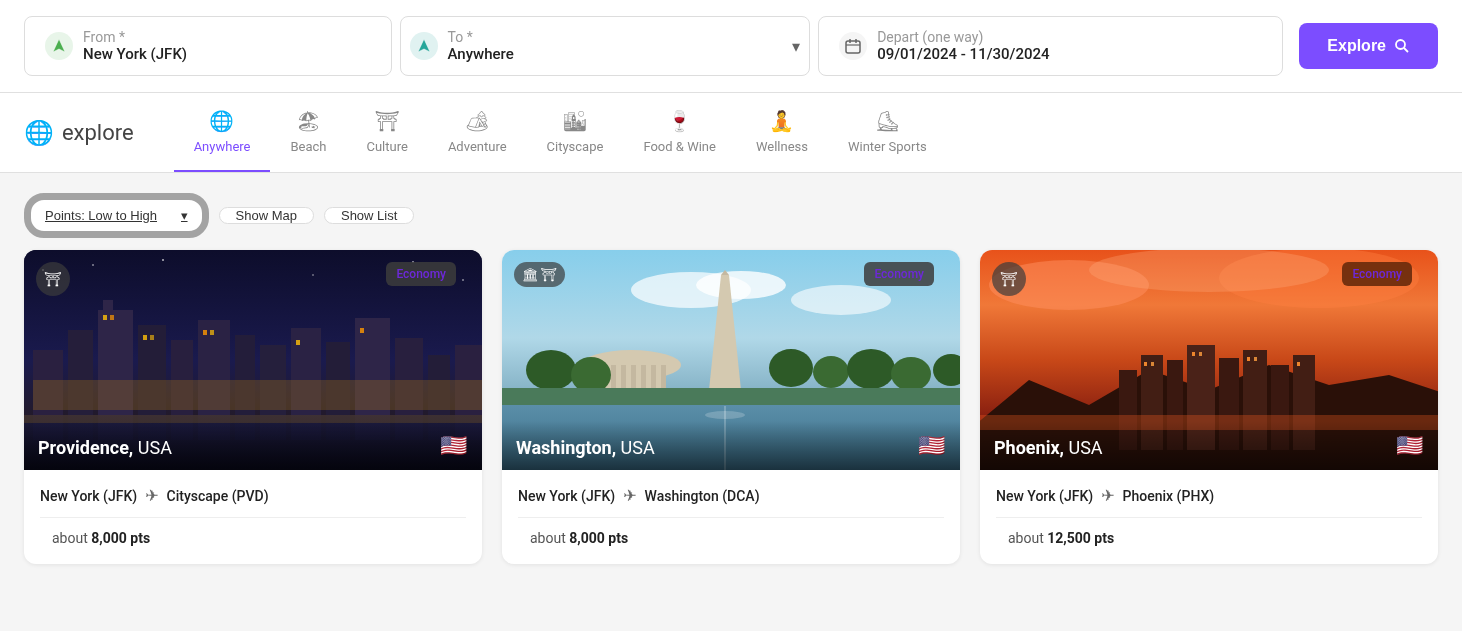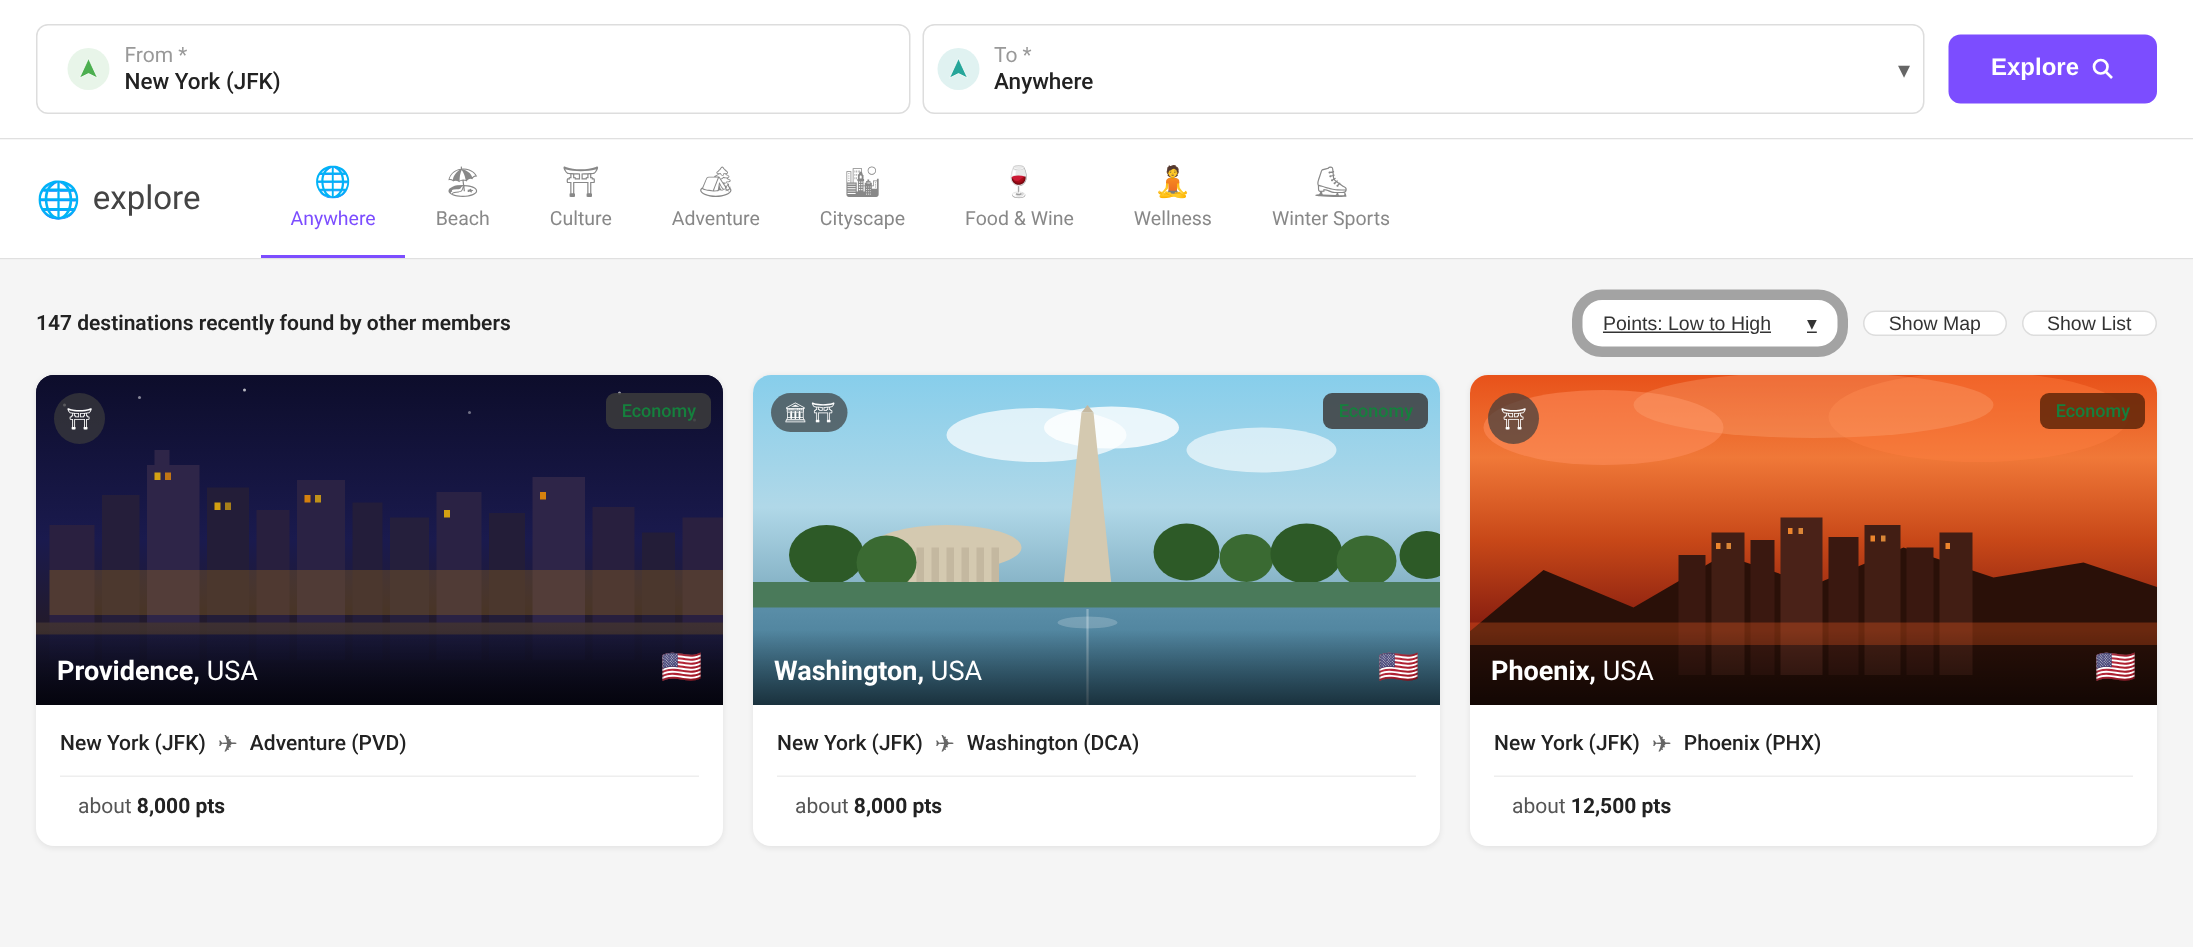--- a/index.html
+++ b/index.html
@@ -172,23 +172,23 @@
       cursor: pointer;
     }
     .card-image {
       position: relative;
       height: 220px;
       overflow: hidden;
     }
     .card-badge {
       position: absolute;
       top: 12px;
-      right: 8px;
+      right: 26px;
       background: rgba(60,60,60,0.85);
-      color: #15803d;
+      color: #6d28d9;
       font-size: 12px;
       padding: 5px 10px;
       border-radius: 6px;
       font-weight: 500;
     }
     .card-badge.economy-warm { background: rgba(100,40,10,0.88); }
     .card-type-icon {
       position: absolute;
       top: 12px;
       left: 12px;
@@ -274,20 +274,34 @@
         <polygon points="8,1 14,14 8,11 2,14" fill="#26a69a" stroke="#fff" stroke-width="0.5"></polygon>
       </svg>
     </div>
     <div class="field-text">
       <span class="field-label">To *</span>
       <span class="field-value">Anywhere</span>
     </div>
     <span class="chevron">▾</span>
   </div>
 
+  <div class="date-field">
+    <div class="field-icon gray">
+      <svg width="16" height="16" viewBox="0 0 16 16" fill="#666">
+        <rect x="1" y="3" width="14" height="12" rx="2" fill="none" stroke="#666" stroke-width="1.5"></rect>
+        <line x1="1" y1="7" x2="15" y2="7" stroke="#666" stroke-width="1.2"></line>
+        <line x1="5" y1="1" x2="5" y2="5" stroke="#666" stroke-width="1.5"></line>
+        <line x1="11" y1="1" x2="11" y2="5" stroke="#666" stroke-width="1.5"></line>
+      </svg>
+    </div>
+    <div class="field-text">
+      <span class="field-label">Depart (one way)</span>
+      <span class="field-value">09/01/2024 - 11/30/2024</span>
+    </div>
+  </div>
 
   <button class="explore-btn">
     <span>Explore</span>
     <svg width="16" height="16" viewBox="0 0 16 16" fill="white">
       <circle cx="6.5" cy="6.5" r="4.5" fill="none" stroke="white" stroke-width="1.8"></circle>
       <line x1="10" y1="10" x2="14" y2="14" stroke="white" stroke-width="1.8"></line>
     </svg>
   </button>
 </div>
 
@@ -326,21 +340,20 @@
       <span>Wellness</span>
     </div>
     <div class="nav-item">
       <span class="cat-icon">⛸</span>
       <span>Winter Sports</span>
     </div>
   </div>
 </div>
 
 <div class="results-bar">
-  <span class="results-count">147 destinations recently found by other members</span>
   <div class="results-actions">
     <button class="sort-btn">
       <span>Points: Low to High</span>
       <span>▾</span>
     </button>
     <button class="view-btn">
       <span>Show Map</span>
     </button>
     <button class="view-btn active">
       <span>Show List</span>
@@ -409,21 +422,21 @@
       <div class="card-badge">Economy</div>
       <div class="card-dest">
         <span class="dest-name">Providence, <span>USA</span></span>
         <span class="flag">🇺🇸</span>
       </div>
     </div>
     <div class="card-body">
       <div class="route">
         <span>New York (JFK)</span>
         <span class="route-arrow">✈</span>
-        <span>Adventure (PVD)</span>
+        <span>Cityscape (PVD)</span>
       </div>
       <div class="points-line">
         about <strong>8,000 pts</strong>
       </div>
     </div>
   </div>
 
   <div class="card">
     <div class="card-image">
       <div style="width:100%;height:100%;position:relative;">

